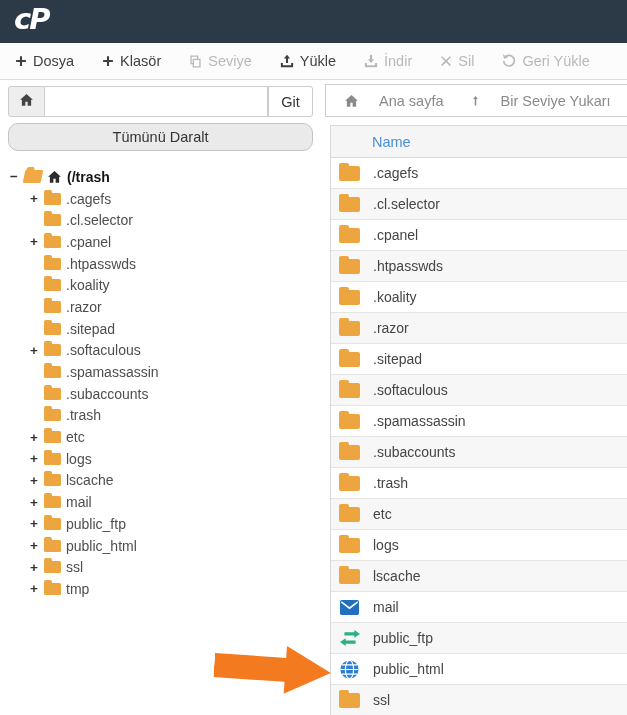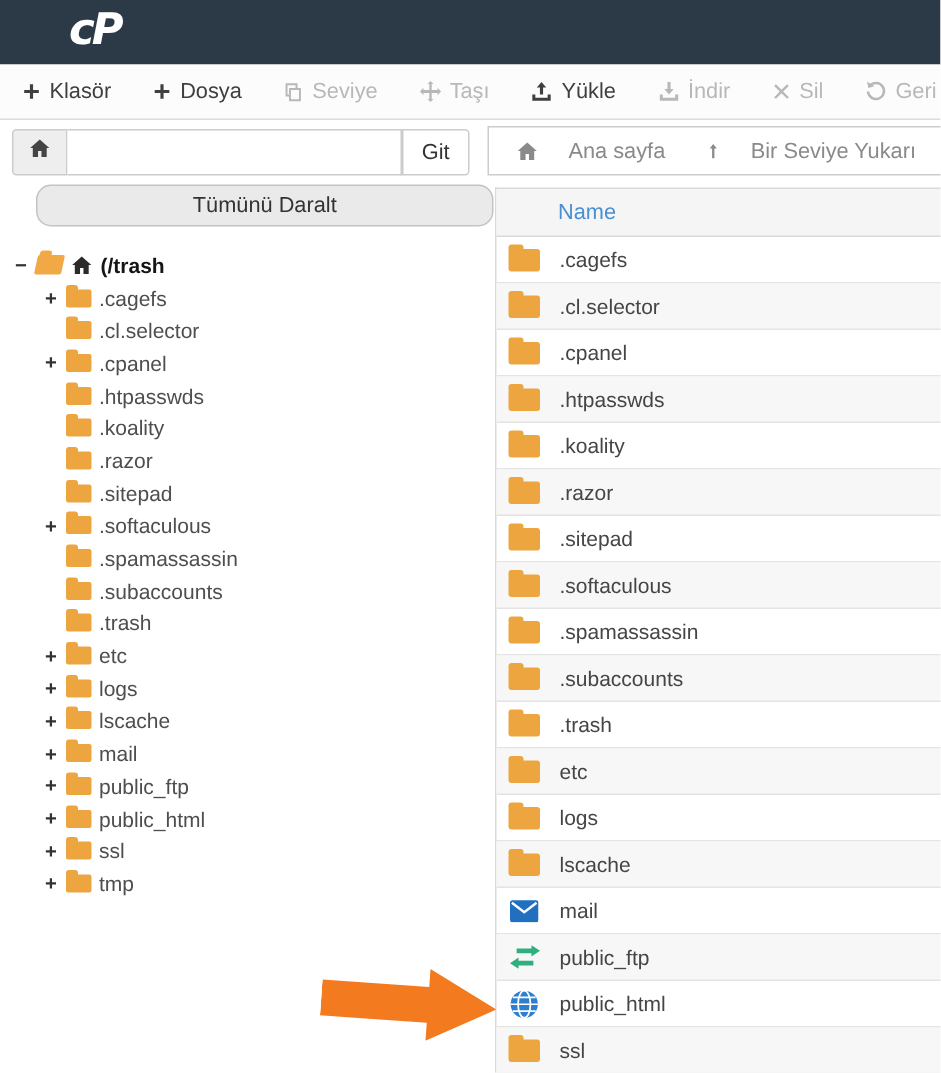--- a/index.html
+++ b/index.html
@@ -22,21 +22,20 @@
   .logo {
     color: #fff;
     font-family: "DejaVu Sans", sans-serif;
     font-style: italic;
     font-weight: 800;
     font-size: 29px;
     letter-spacing: -2px;
     margin-right: 12px;
     line-height: 1;
     padding-bottom: 4px;
-    margin-left: 32px;
   }
   .app-title { color: #fff; font-size: 20px; font-weight: 400; }
 
   
   .toolbar {
     height: 37px;
     background: #fcfcfc;
     border-bottom: 1px solid #dcdcdc;
     display: flex;
     align-items: center;
@@ -83,21 +82,20 @@
     font-family: "Liberation Sans", sans-serif;
   }
   .collapse-btn {
     position: absolute; left: 8px; top: 123px;
     width: 305px; height: 28px;
     background: #eaeaea;
     border: 1px solid #c3c3c3; border-radius: 10px;
     font-size: 14.5px; color: #333;
     cursor: pointer;
     font-family: "Liberation Sans", sans-serif;
-    margin-left: 16px;
   }
 
   
   .tree { position: absolute; left: 8px; top: 166px; width: 315px; list-style: none; }
   .tree-row {
     height: 21.7px;
     display: flex; align-items: center;
     font-size: 14px; color: #4e4e4e;
     cursor: pointer; white-space: nowrap;
   }
@@ -192,46 +190,38 @@
   <span class="logo">cP</span>
 </div>
 
 <div class="toolbar">
     <div class="tb-btn">
       <span style="display: flex;">
         <svg viewBox="0 0 16 16" width="12" height="12">
           <path d="M6.6 1.5h2.8v5.1h5.1v2.8H9.4v5.1H6.6V9.4H1.5V6.6h5.1z" fill="currentColor"></path>
         </svg>
       </span>
-      <span>Klasör</span>
+      <span>Dosya</span>
     </div>
     <div class="tb-btn">
       <span style="display: flex;">
         <svg viewBox="0 0 16 16" width="12" height="12">
           <path d="M6.6 1.5h2.8v5.1h5.1v2.8H9.4v5.1H6.6V9.4H1.5V6.6h5.1z" fill="currentColor"></path>
         </svg>
       </span>
-      <span>Dosya</span>
+      <span>Klasör</span>
     </div>
     <div class="tb-btn disabled">
       <span style="display: flex;">
         <svg viewBox="0 0 16 16" width="13" height="13">
           <path fill="none" stroke="currentColor" stroke-width="1.6" d="M5.3 5.3h8.2v9.2H5.3z"></path>
           <path fill="none" stroke="currentColor" stroke-width="1.6" d="M10.7 5.3V1.5H2.5v9.2h2.8"></path>
         </svg>
       </span>
       <span>Seviye</span>
-    </div>
-    <div class="tb-btn disabled">
-      <span style="display: flex;">
-        <svg viewBox="0 0 16 16" width="14" height="14">
-          <path fill="currentColor" d="M8 0l2.3 2.3H8.9v4.5h4.5V5.2L16 8l-2.6 2.8V9.2H8.9v4.5h1.4L8 16l-2.3-2.3h1.4V9.2H2.6v1.6L0 8l2.6-2.8v1.6h4.5V2.3H5.7z"></path>
-        </svg>
-      </span>
-      <span>Taşı</span>
     </div>
     <div class="tb-btn">
       <span style="display: flex;">
         <svg viewBox="0 0 16 16" width="14" height="14">
           <path fill="currentColor" d="M8 .8l3.6 4.2H9.2v5.2H6.8V5H4.4z"></path>
           <path fill="currentColor" d="M1 10.3h2.3v2.5h9.4v-2.5H15V15H1z"></path>
         </svg>
       </span>
       <span>Yükle</span>
     </div>

